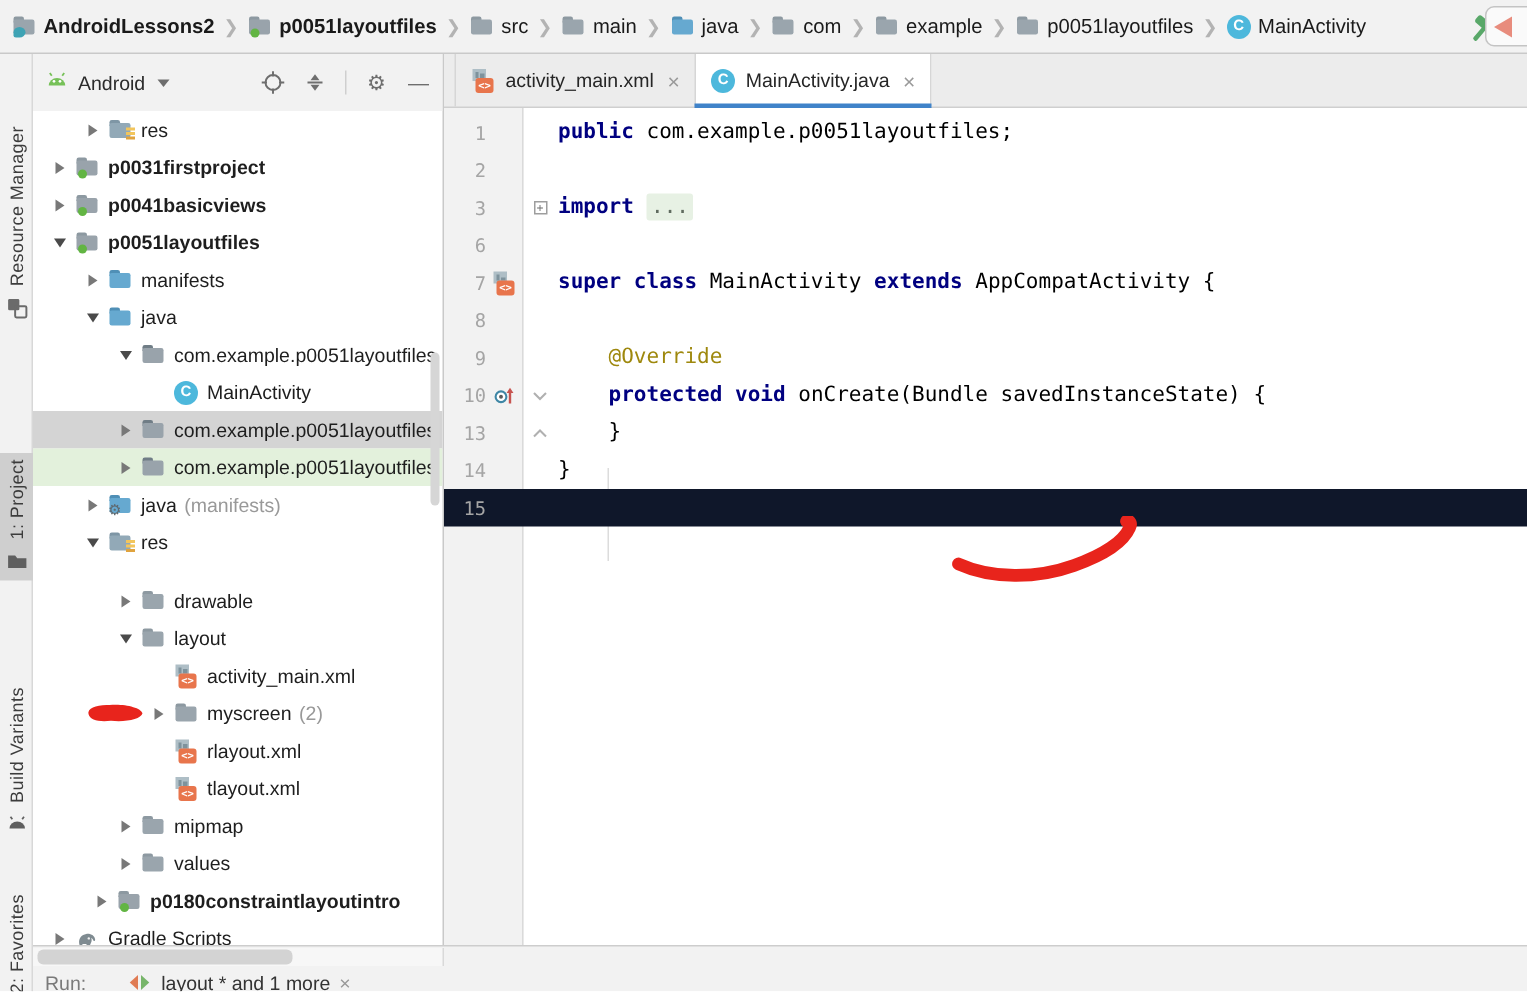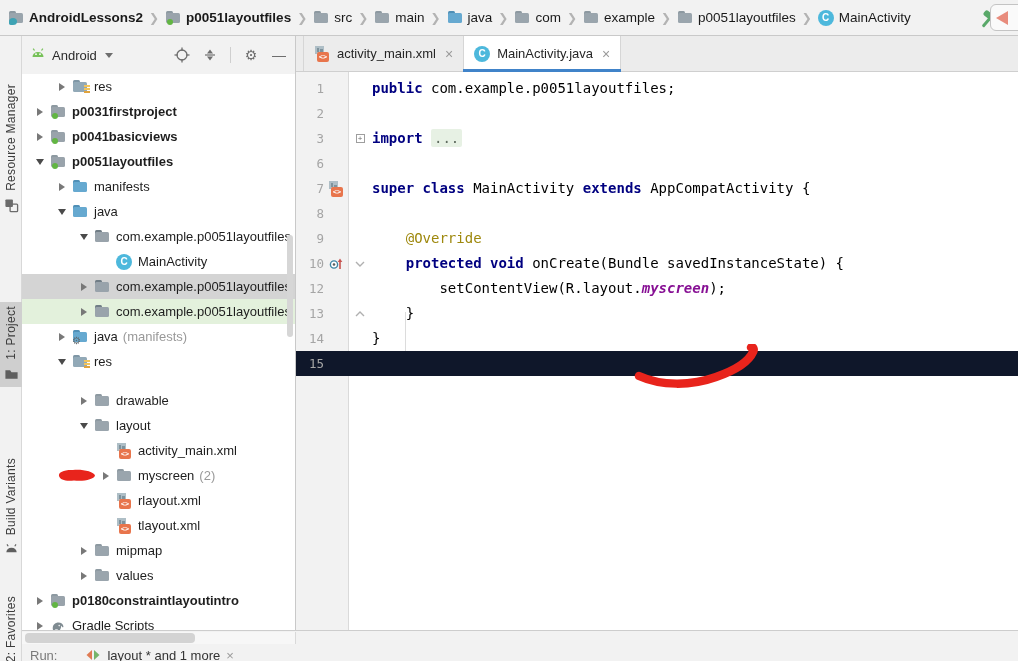--- a/index.html
+++ b/index.html
@@ -456,21 +456,21 @@
         <div class="trow" style="padding-left: 52px;">
           <span class="arrow">
             <span class="a-col"></span>
           </span>
           <span class="icon16 ticon">
             <span class="fold-tab" style="background:#8d99a1"></span>
             <span class="fold-base" style="background:#9aa5ad"></span>
           </span>
           <span class="tlabel">values</span>
         </div>
-        <div class="trow bold" style="padding-left: 8px;">
+        <div class="trow bold" style="padding-left: 8px; justify-content: center;">
           <span class="arrow">
             <span class="a-col"></span>
           </span>
           <span class="icon16 ticon">
             <span class="fold-tab" style="background:#8d99a1"></span>
             <span class="fold-base" style="background:#99a3ab"></span>
             <span class="dot" style="background:#62b543;left:2px;top:9px"></span>
           </span>
           <span class="tlabel">p0180constraintlayoutintro</span>
         </div>
@@ -558,24 +558,20 @@
                 <polygon points="12,2.5 9.7,6 14.3,6" fill="#c75450"></polygon>
               </svg></span>
             <span class="fmark">
               <svg width="10" height="8" viewBox="0 0 10 8">
                 <polyline points="1,2 5,6 9,2" fill="none" stroke="#b0b0b0" stroke-width="1.4"></polyline>
               </svg>
             </span>
             <span class="codetext"><span>    </span><span class="seg-kw">protected void</span><span> onCreate(Bundle savedInstanceState) {</span></span>
           </div>
           <div class="cline">
-            <span class="lnum">12</span>
-            <span class="codetext"><span>        setContentView(R.layout.</span><span class="seg-field">myscreen</span><span>);</span></span>
-          </div>
-          <div class="cline">
             <span class="lnum">13</span>
             <span class="fmark">
               <svg width="10" height="8" viewBox="0 0 10 8">
                 <polyline points="1,6 5,2 9,6" fill="none" stroke="#b0b0b0" stroke-width="1.4"></polyline>
               </svg>
             </span>
             <span class="codetext"><span>    }</span></span>
           </div>
           <div class="cline">
             <span class="lnum">14</span>

